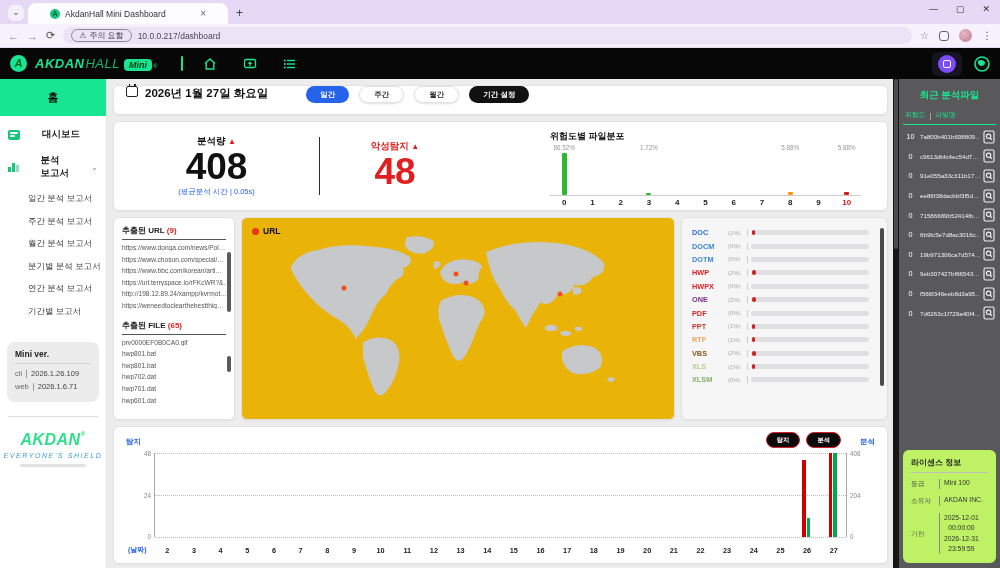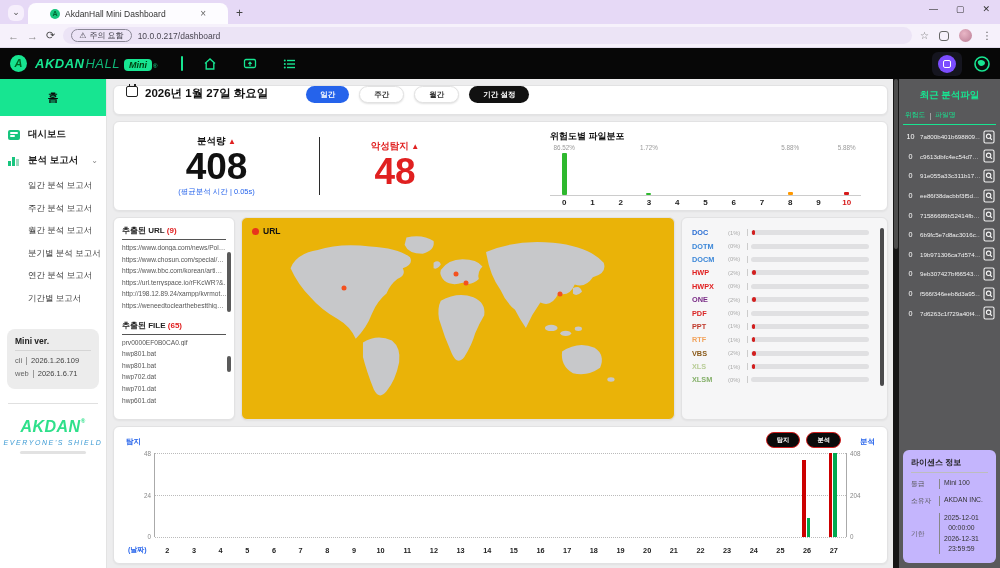--- a/index.html
+++ b/index.html
@@ -44,21 +44,21 @@
   .profile-glyph{width:8px;height:8px;border:1.2px solid #fff;border-radius:2px;}
   .globe{width:16px;height:16px;}
 
   
   .content{flex:1;display:flex;overflow:hidden;background:#ededee;}
 
   
   .sidebar{width:107px;background:#fff;border-right:1px solid #e3e3e3;display:flex;flex-direction:column;flex:0 0 auto;}
   .home-btn{background:#17e591;color:#0a0a0a;font-weight:bold;font-size:11px;text-align:center;padding:11px 0;}
   .menu{padding:12px 8px 0 8px;}
-  .menu-row{display:flex;align-items:center;gap:8px;margin-bottom:13px;}
+  .menu-row{display:flex;align-items:center;gap:22px;margin-bottom:13px;}
   .menu-label{font-size:9.5px;font-weight:bold;color:#222;}
   .chev{margin-left:auto;color:#888;font-size:8px;}
   .dash-ico{width:12px;height:10px;background:#17c57e;border-radius:2px;position:relative;}
   .dash-ico:before{content:"";position:absolute;left:2px;top:2px;width:8px;height:2px;background:#fff;border-radius:1px;}
   .dash-ico:after{content:"";position:absolute;left:2px;top:5.5px;width:5px;height:2px;background:#fff;border-radius:1px;}
   .chart-ico{width:12px;height:10px;display:flex;align-items:flex-end;gap:1.5px;}
   .chart-ico i{width:2.5px;background:#17c57e;display:block;}
   .chart-ico i:nth-child(1){height:5px;}
   .chart-ico i:nth-child(2){height:9px;}
   .chart-ico i:nth-child(3){height:7px;background:#9ad9bd;}
@@ -162,21 +162,21 @@
   
   .rightbar{width:101px;background:#59595b;display:flex;flex-direction:column;padding:6px 4px 5px 4px;flex:0 0 auto;}
   .recent-title{color:#17e591;font-size:9.5px;font-weight:bold;text-align:center;margin:4px 0 8px 0;}
   .recent-head{display:flex;align-items:center;gap:4px;font-size:6.8px;color:#17e591;padding:0 2px 4px 2px;border-bottom:1.5px solid #17e591;margin-bottom:2px;}
   .recent-head .sep{color:#cfcfcf;}
   .recent-row{display:flex;align-items:center;height:19.6px;gap:3px;padding:0 1px;}
   .r-risk{width:13px;font-size:7.2px;color:#fff;text-align:center;flex:0 0 auto;}
   .r-name{flex:1;font-size:6.2px;color:#f2f2f2;white-space:nowrap;overflow:hidden;}
   .r-ico{flex:0 0 auto;width:12px;height:14px;display:flex;align-items:center;}
 
-  .license-card{margin-top:auto;background:#c4b5fd;border-radius:6px;padding:7px 8px 9px 8px;}
+  .license-card{margin-top:auto;background:#bef264;border-radius:6px;padding:7px 8px 9px 8px;}
   .lic-title{font-size:8px;font-weight:bold;color:#222;border-bottom:1px solid #bdbdbd;padding-bottom:4px;margin-bottom:6px;}
   .lic-row{display:flex;font-size:6.8px;color:#555;margin-bottom:7px;gap:4px;}
   .lic-row .bar{width:1px;background:#888;align-self:stretch;}
   .lic-row .lab{width:24px;flex:0 0 auto;}
   .lic-row .val{color:#333;}
   .lic-period{line-height:1.5;text-align:center;}
 </style>
 </head>
 <body>
 
@@ -462,27 +462,27 @@
           <div id="ft-rows">
               <div class="ft-row">
                 <div class="ft-label" style="color: rgb(43, 111, 212);">DOC</div>
                 <div class="ft-pct">(1%)</div>
                 <div class="ft-tick"></div>
                 <div class="ft-track">
                   <div class="ft-fill" style="width: 2.5px;"></div>
                 </div>
               </div>
               <div class="ft-row">
+                <div class="ft-label" style="color: rgb(60, 135, 216);">DOCM</div>
+                <div class="ft-pct">(0%)</div>
+                <div class="ft-tick"></div>
+                <div class="ft-track"></div>
+              </div>
+              <div class="ft-row">
                 <div class="ft-label" style="color: rgb(60, 135, 216);">DOTM</div>
-                <div class="ft-pct">(0%)</div>
-                <div class="ft-tick"></div>
-                <div class="ft-track"></div>
-              </div>
-              <div class="ft-row">
-                <div class="ft-label" style="color: rgb(60, 135, 216);">DOCM</div>
                 <div class="ft-pct">(0%)</div>
                 <div class="ft-tick"></div>
                 <div class="ft-track"></div>
               </div>
               <div class="ft-row">
                 <div class="ft-label" style="color: rgb(224, 31, 31);">HWP</div>
                 <div class="ft-pct">(2%)</div>
                 <div class="ft-tick"></div>
                 <div class="ft-track">
                   <div class="ft-fill" style="width: 4px;"></div>

